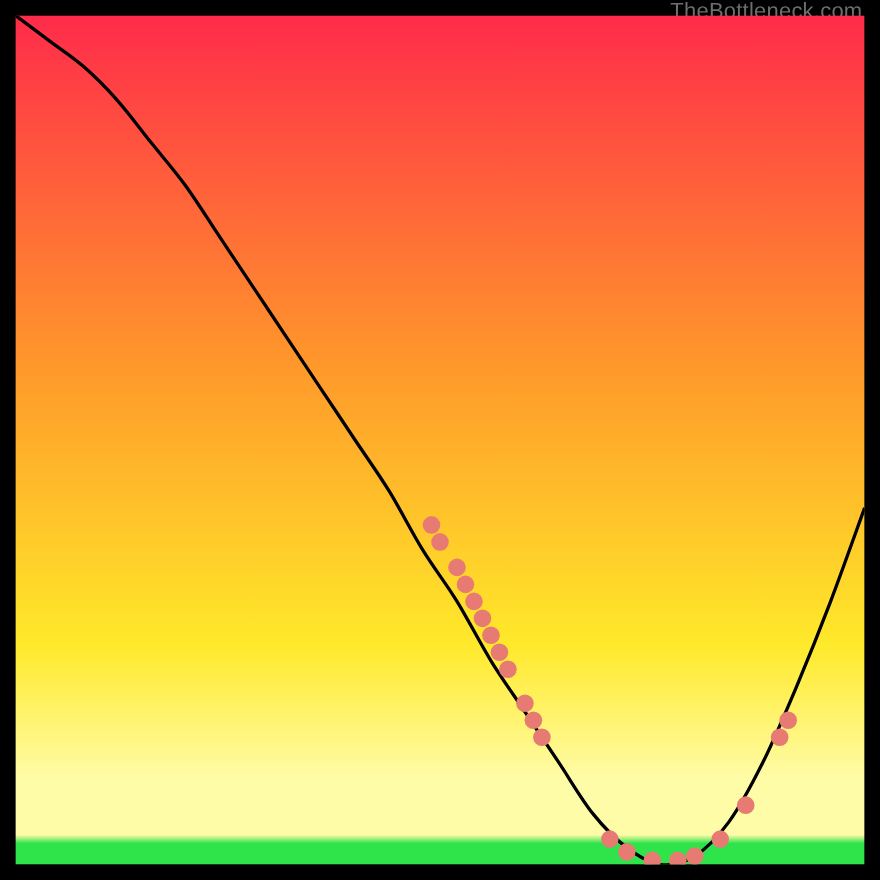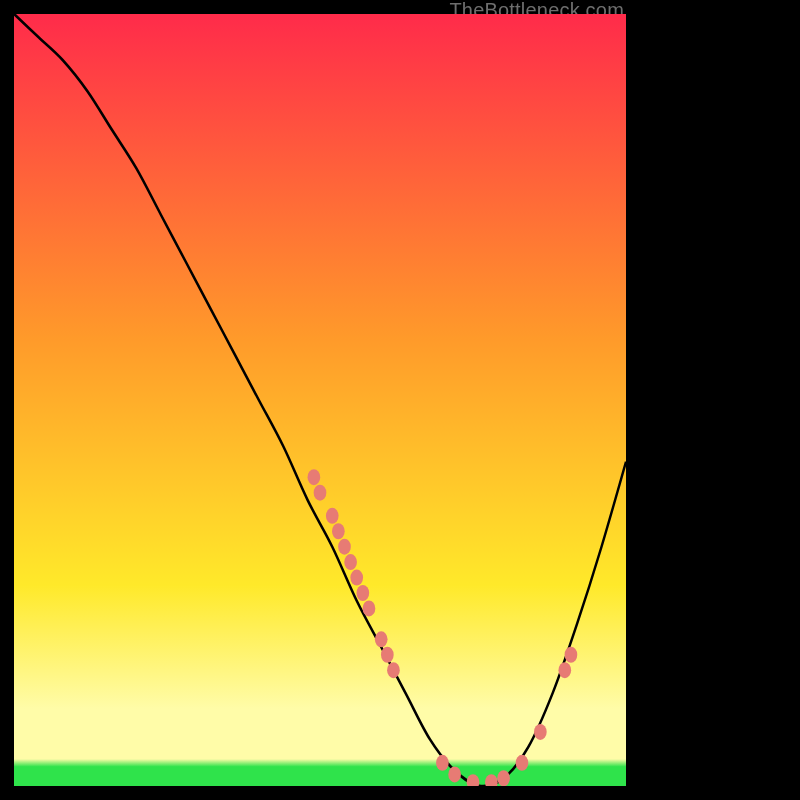--- a/index.html
+++ b/index.html
@@ -8,21 +8,21 @@
     width: 800px;
     height: 800px;
     background: #000000;
     overflow: hidden;
     font-family: Arial, Helvetica, sans-serif;
   }
   .frame {
     position: absolute;
     left: 14px;
     top: 14px;
-    width: 612px;
+    width: 772px;
     height: 772px;
     background: #000000;
   }
   .gradient {
     position: absolute;
     left: 0;
     top: 0;
     width: 100%;
     height: 100%;
   }

